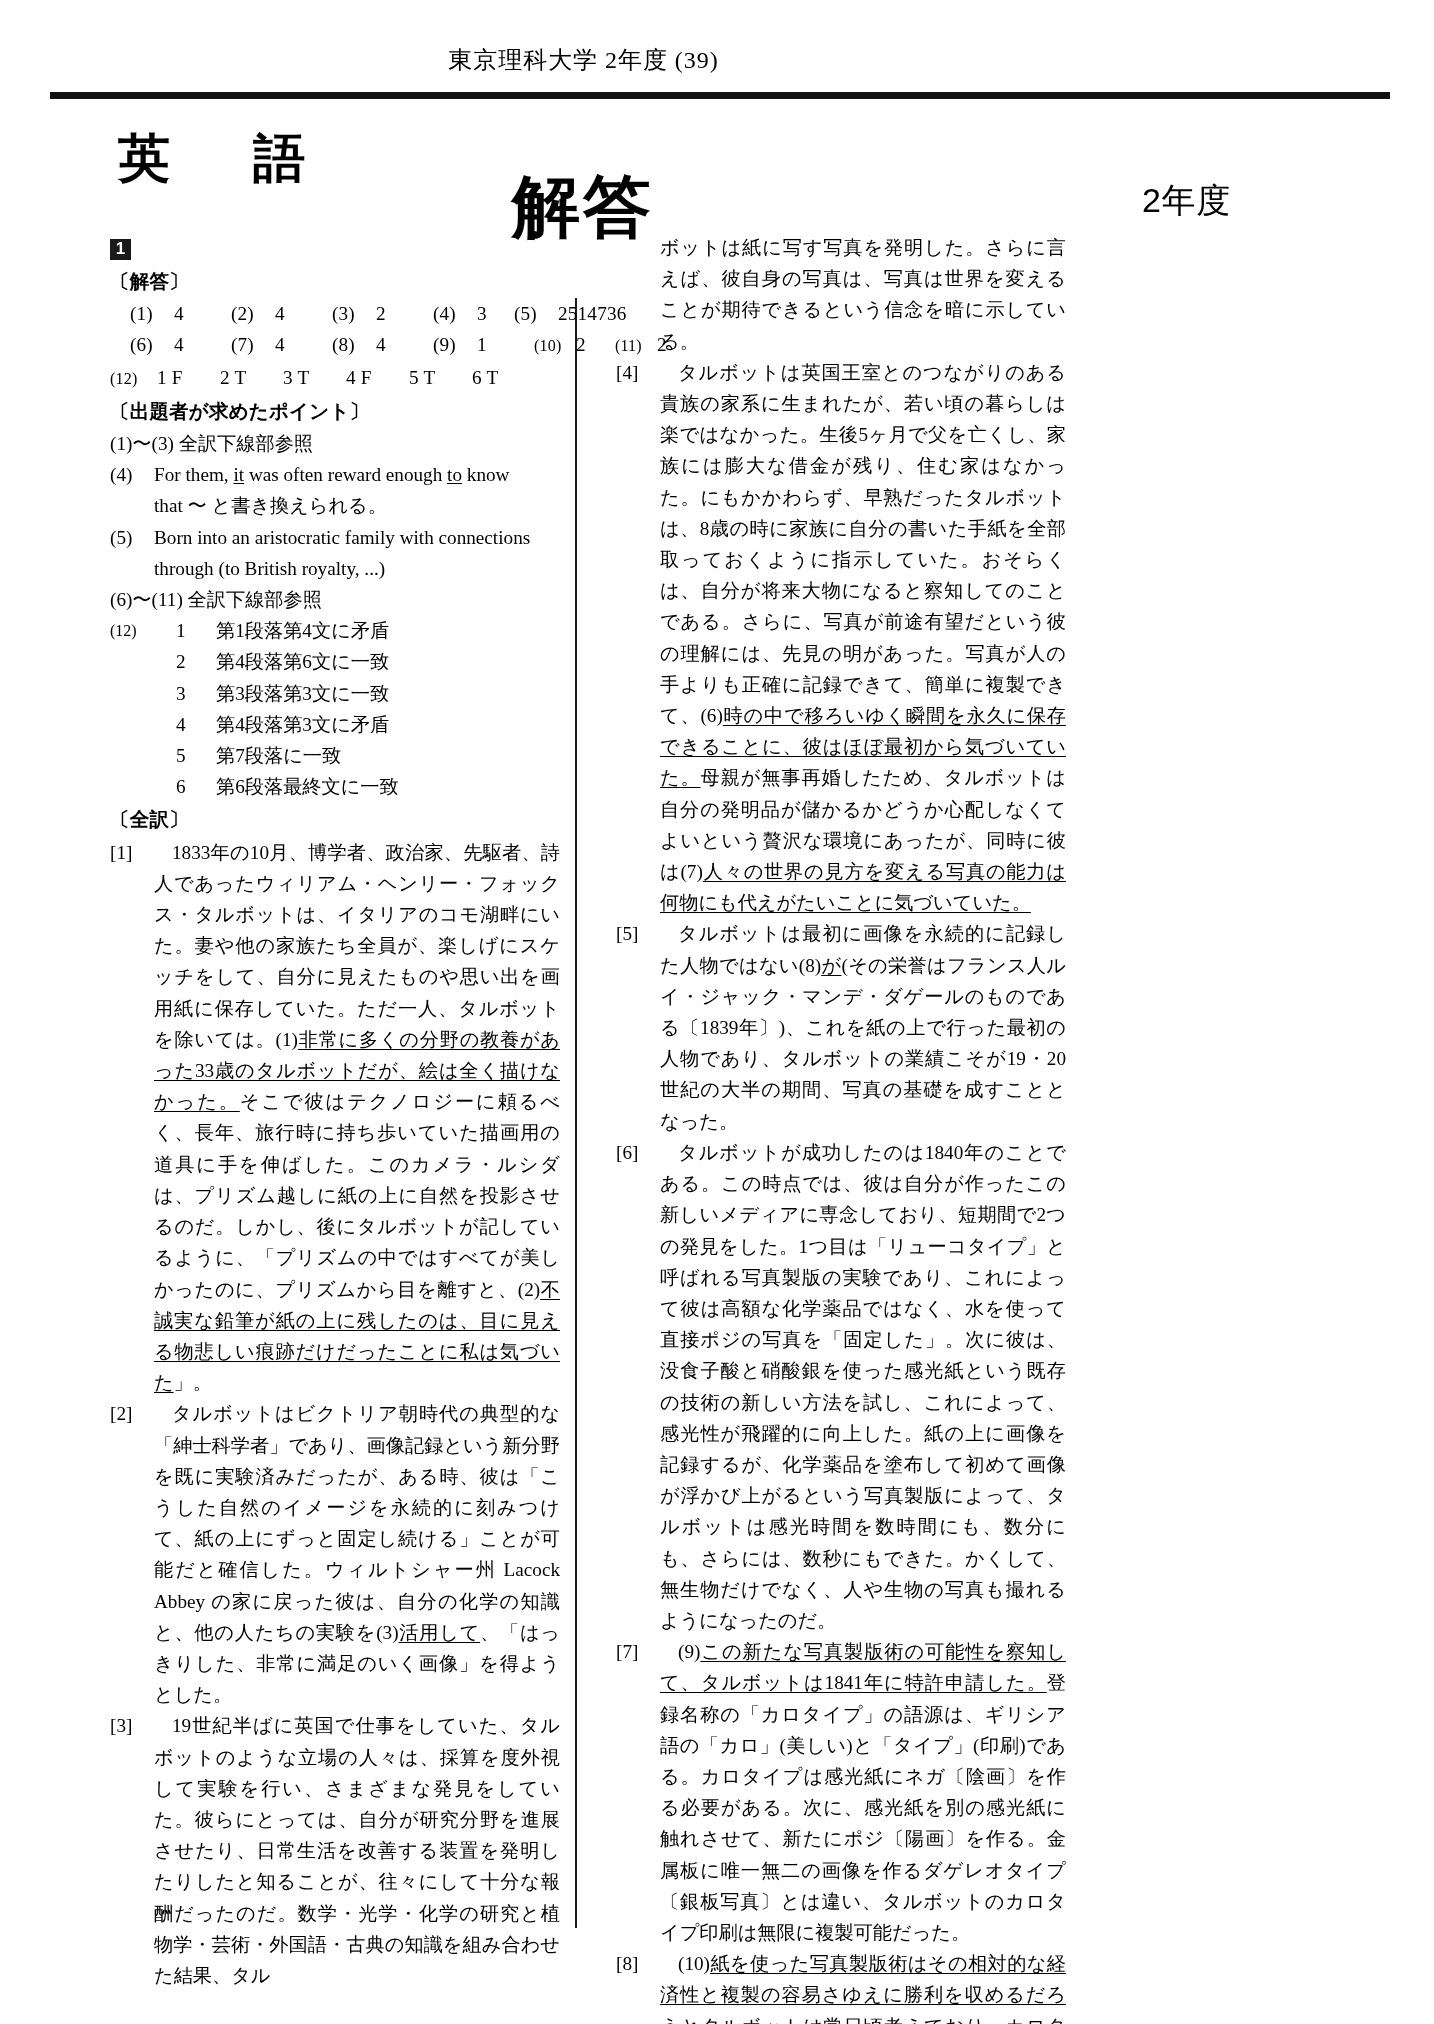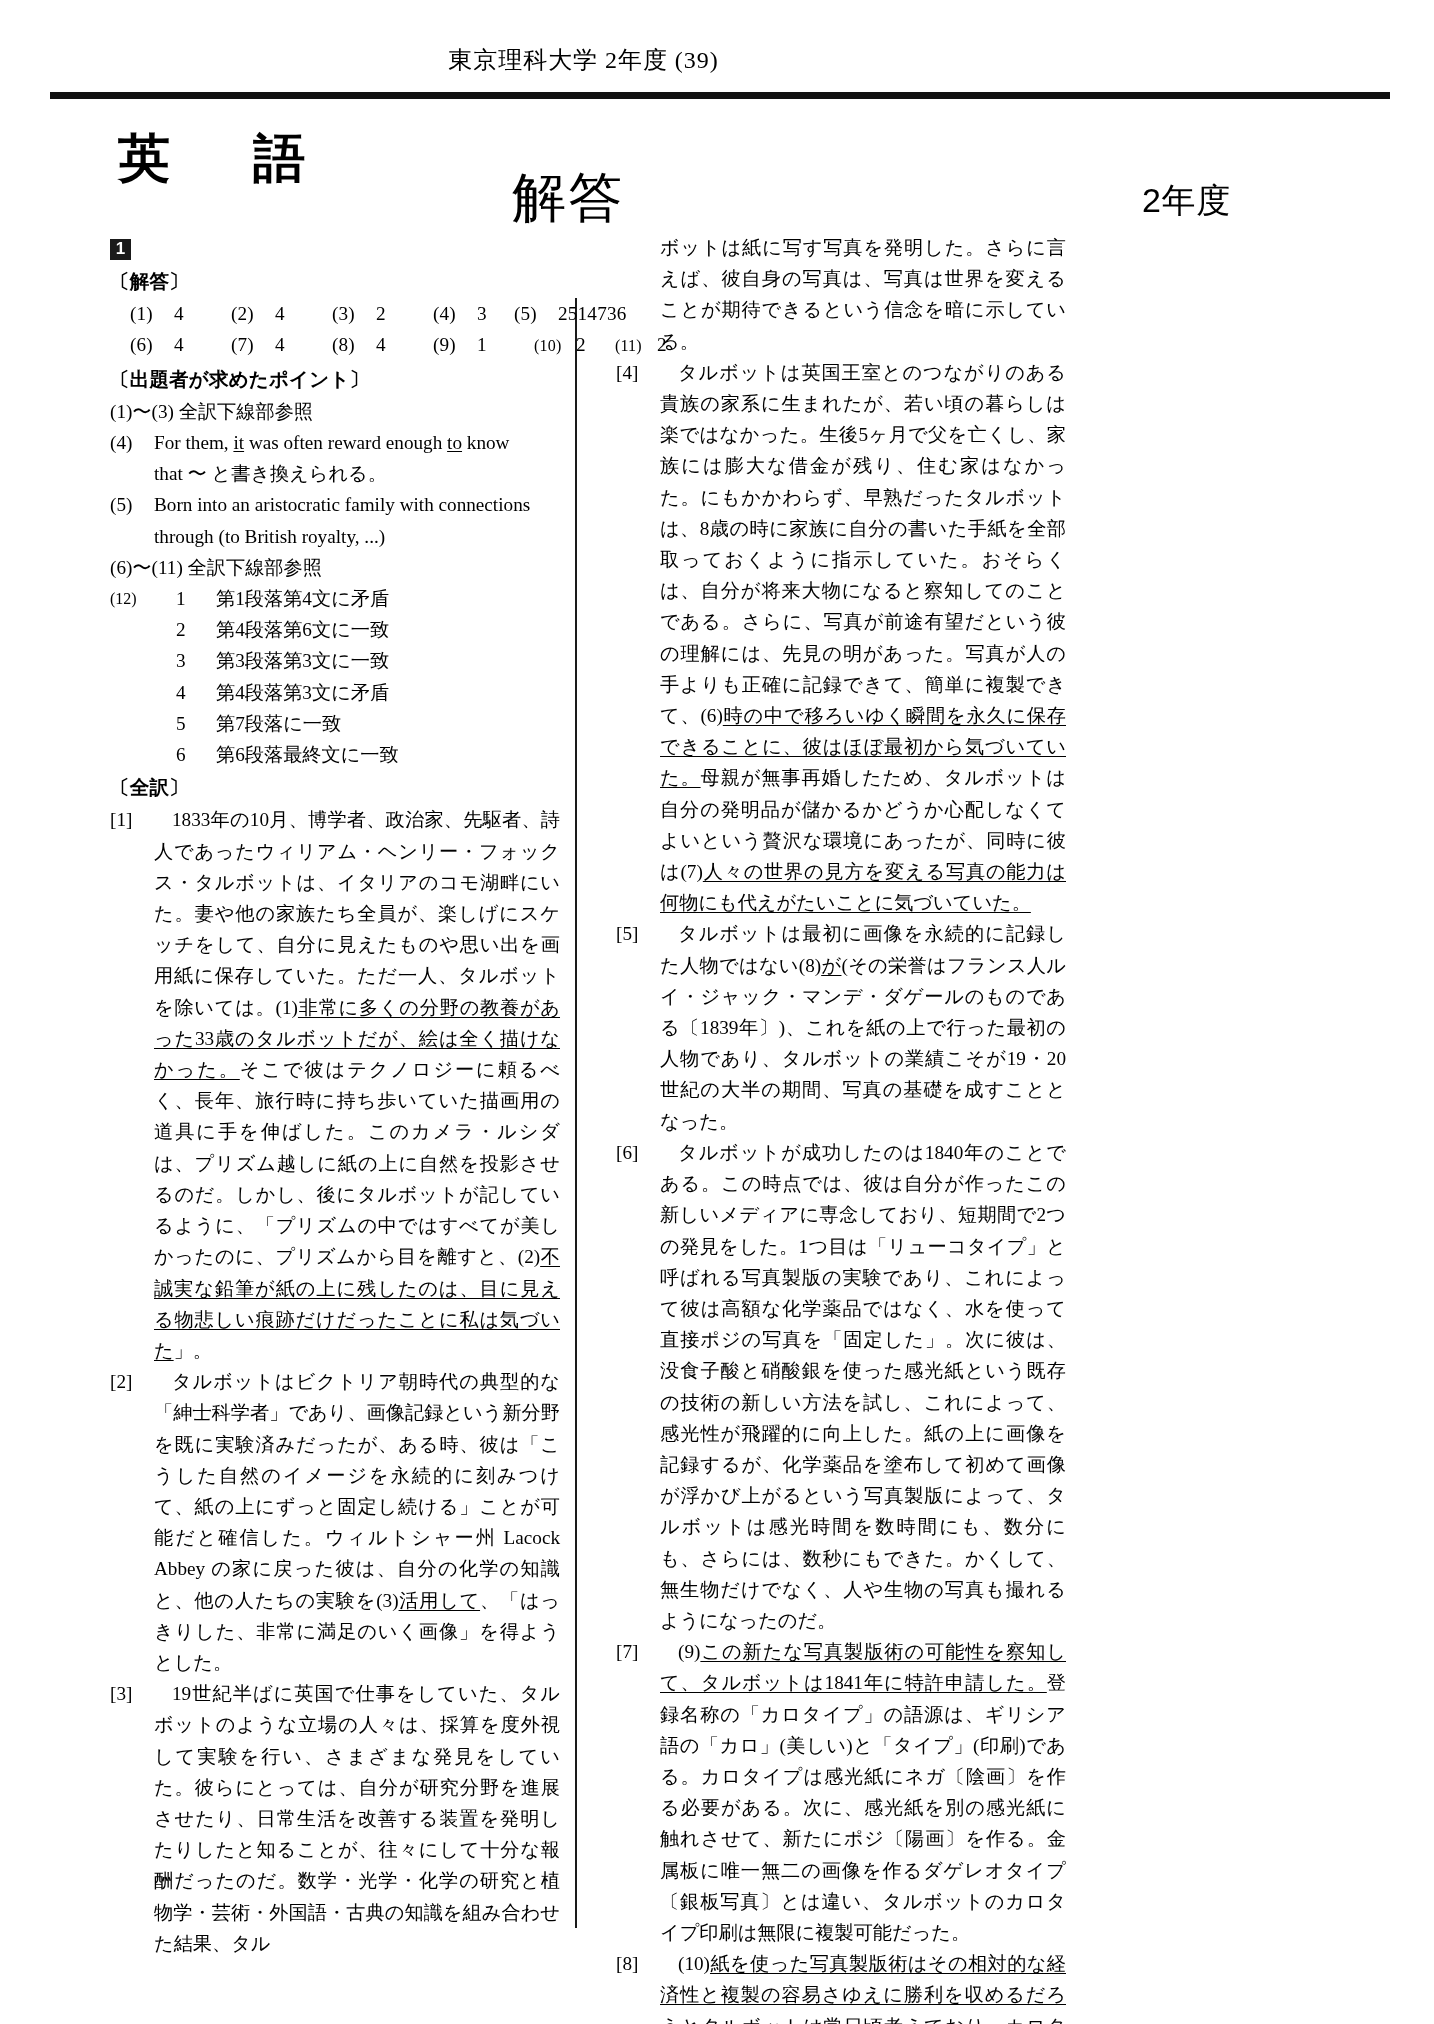--- a/index.html
+++ b/index.html
@@ -48,22 +48,22 @@
     left: 118px;
     font-size: 52px;
     font-weight: 700;
     letter-spacing: 0.30em;
     font-family: "Liberation Sans", "DejaVu Sans", sans-serif;
   }
   .answer-word {
     position: absolute;
     top: 162px;
     left: 512px;
-    font-size: 54px;
-    font-weight: 400;
+    font-size: 68px;
+    font-weight: 700;
     font-family: "Liberation Sans", "DejaVu Sans", sans-serif;
     letter-spacing: 0.04em;
   }
   .year-word {
     position: absolute;
     top: 178px;
     left: 1142px;
     font-size: 34px;
     font-family: "Liberation Sans", "DejaVu Sans", sans-serif;
     letter-spacing: 0.02em;
@@ -214,20 +214,29 @@
 
     <div class="ans-row">
       <span class="ans-cell cw76"><span class="ans-lbl">(6)</span><span class="ans-val">4</span></span>
       <span class="ans-cell cw76"><span class="ans-lbl">(7)</span><span class="ans-val">4</span></span>
       <span class="ans-cell cw76"><span class="ans-lbl">(8)</span><span class="ans-val">4</span></span>
       <span class="ans-cell cw76"><span class="ans-lbl">(9)</span><span class="ans-val">1</span></span>
       <span class="ans-cell cw76"><span class="ans-lbl narrow">(10)</span><span class="ans-val">2</span></span>
       <span class="ans-cell"><span class="ans-lbl narrow">(11)</span><span class="ans-val">2</span></span>
     </div>
 
+    <div class="ans-row ans-row12">
+      <span class="ans-lbl narrow">(12)</span>
+      <span class="tf">1 F</span>
+      <span class="tf">2 T</span>
+      <span class="tf">3 T</span>
+      <span class="tf">4 F</span>
+      <span class="tf">5 T</span>
+      <span class="tf">6 T</span>
+    </div>
 
     <div class="sec-head">〔出題者が求めたポイント〕</div>
 
     <div class="pt-line">(1)〜(3) 全訳下線部参照</div>
 
     <div class="pt-item">
       <span class="tag">(4)</span>
       <span class="en"><span>For them, </span><u class="ul">it</u><span> was often reward enough </span><u class="ul">to</u><span> know</span></span>
       <div><span class="en">that 〜 と書き換えられる。</span></div>
     </div>

